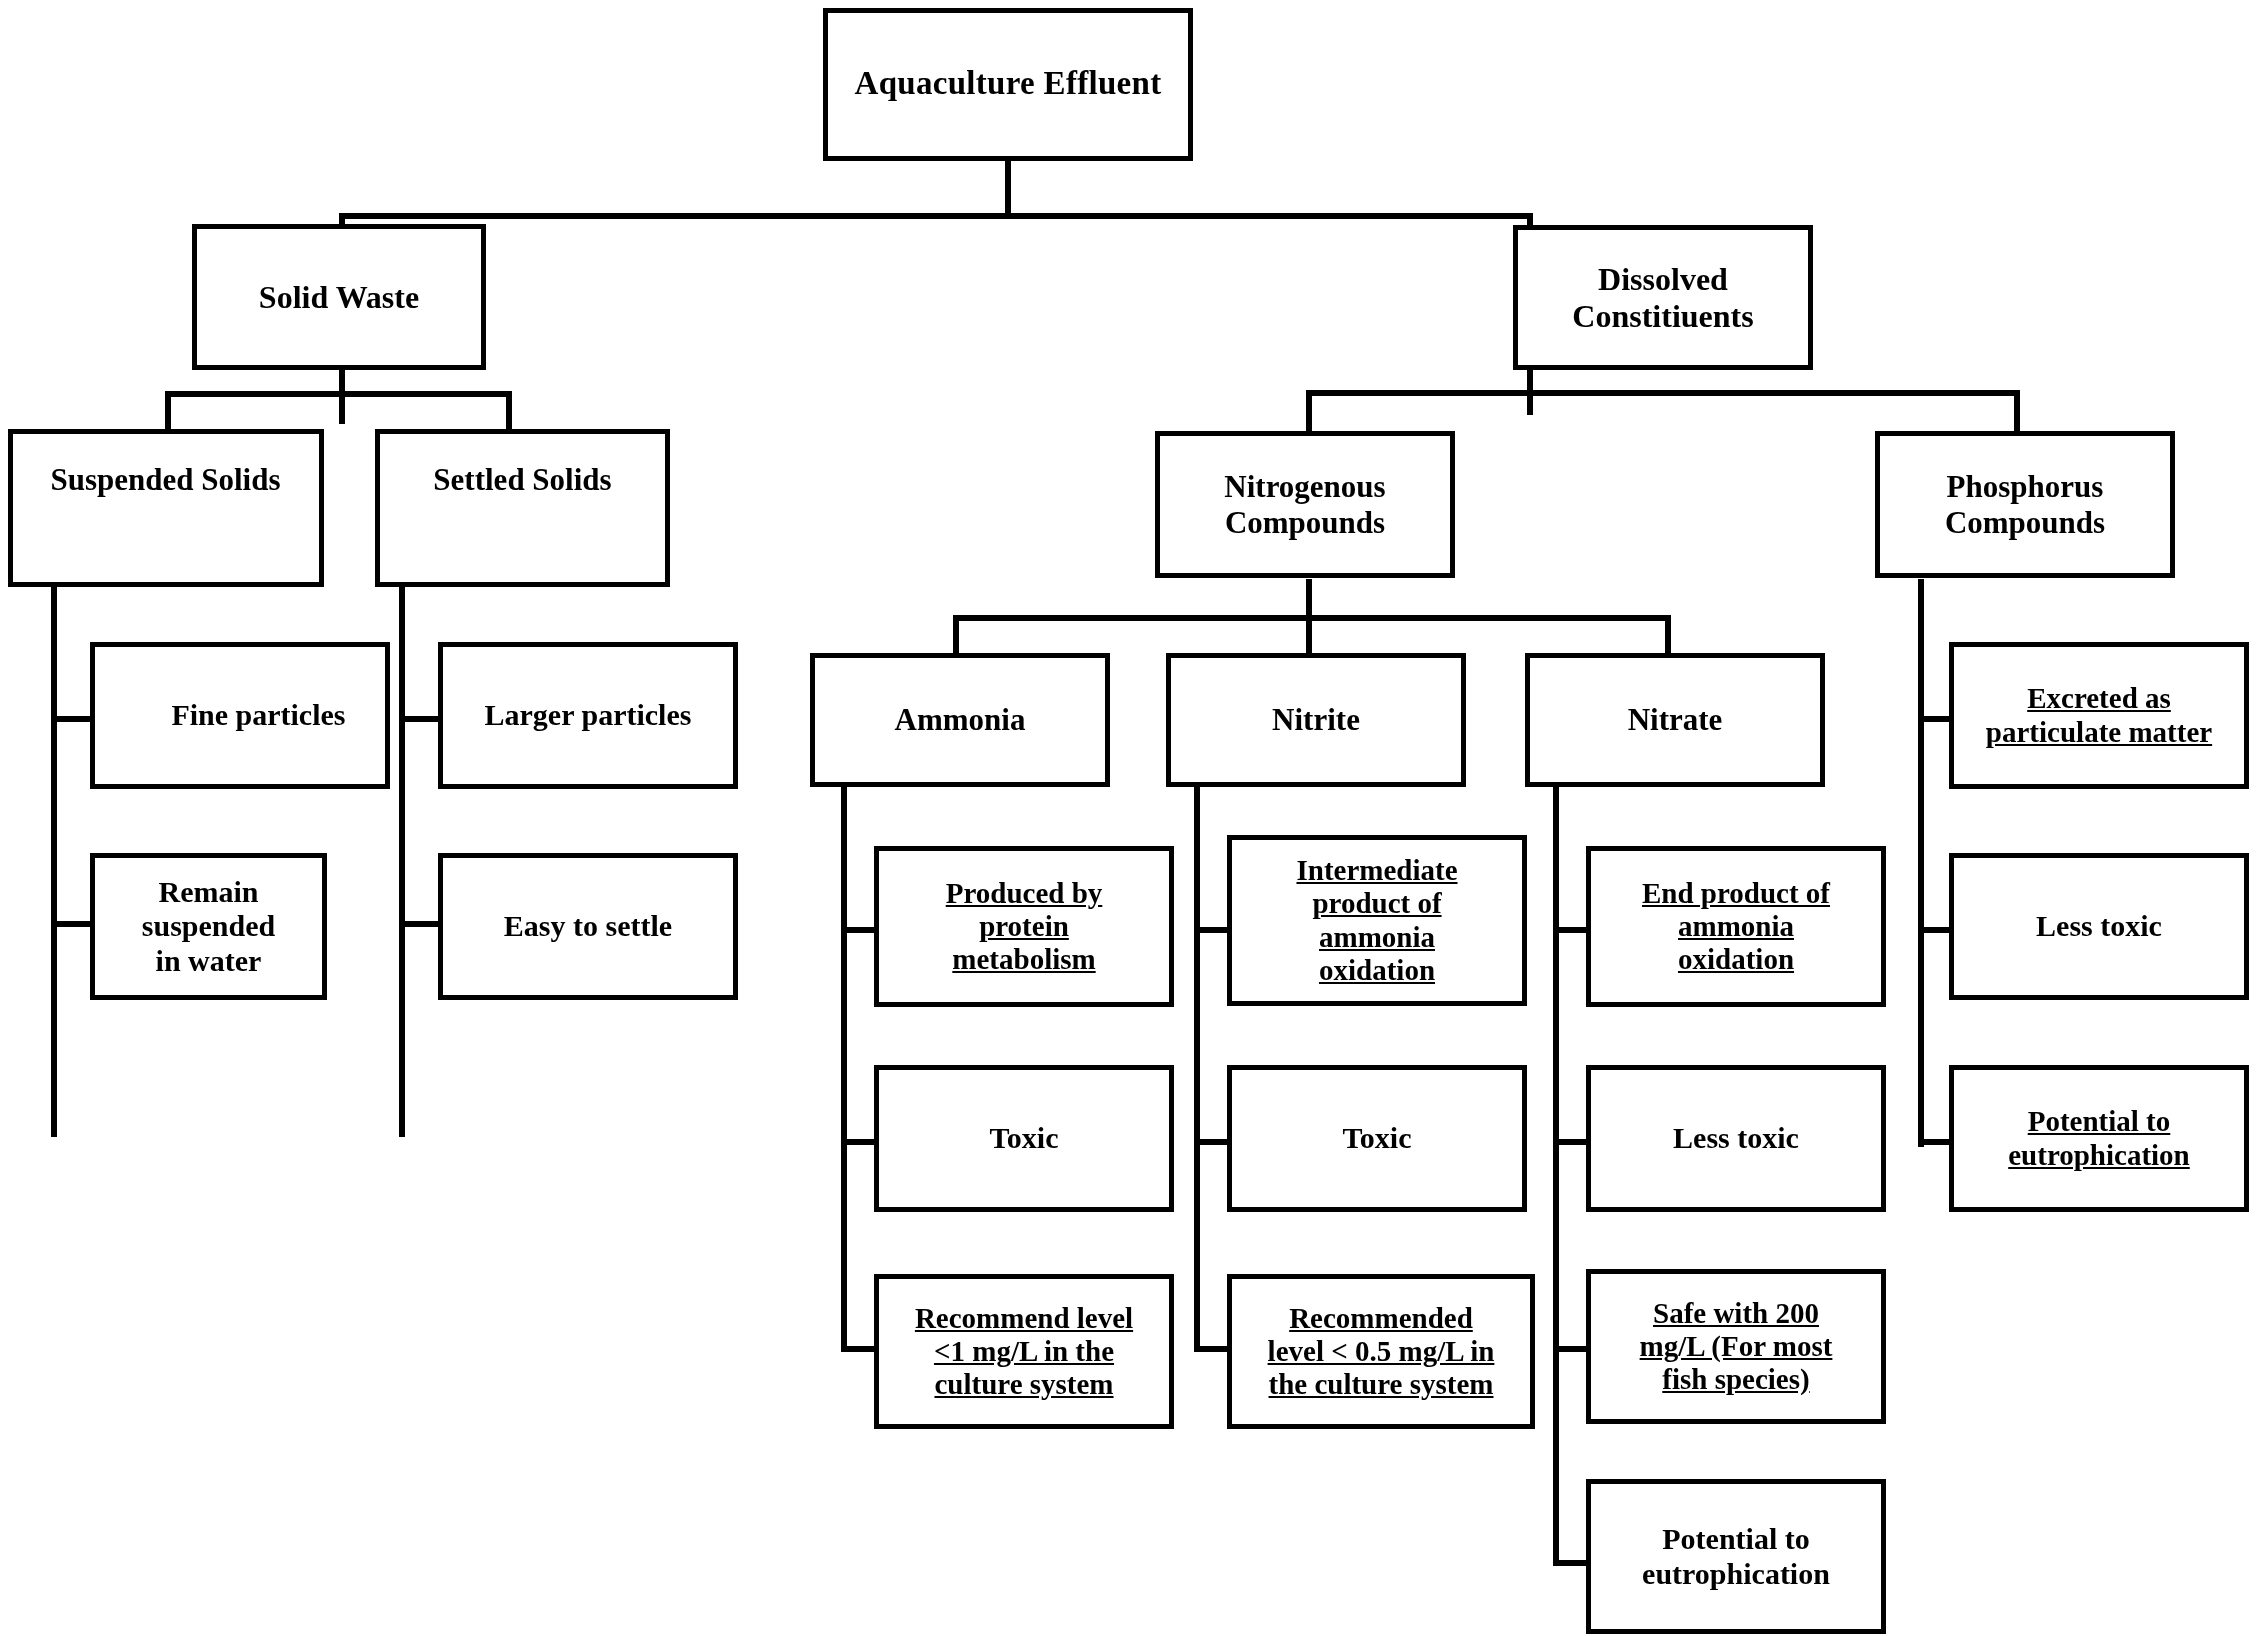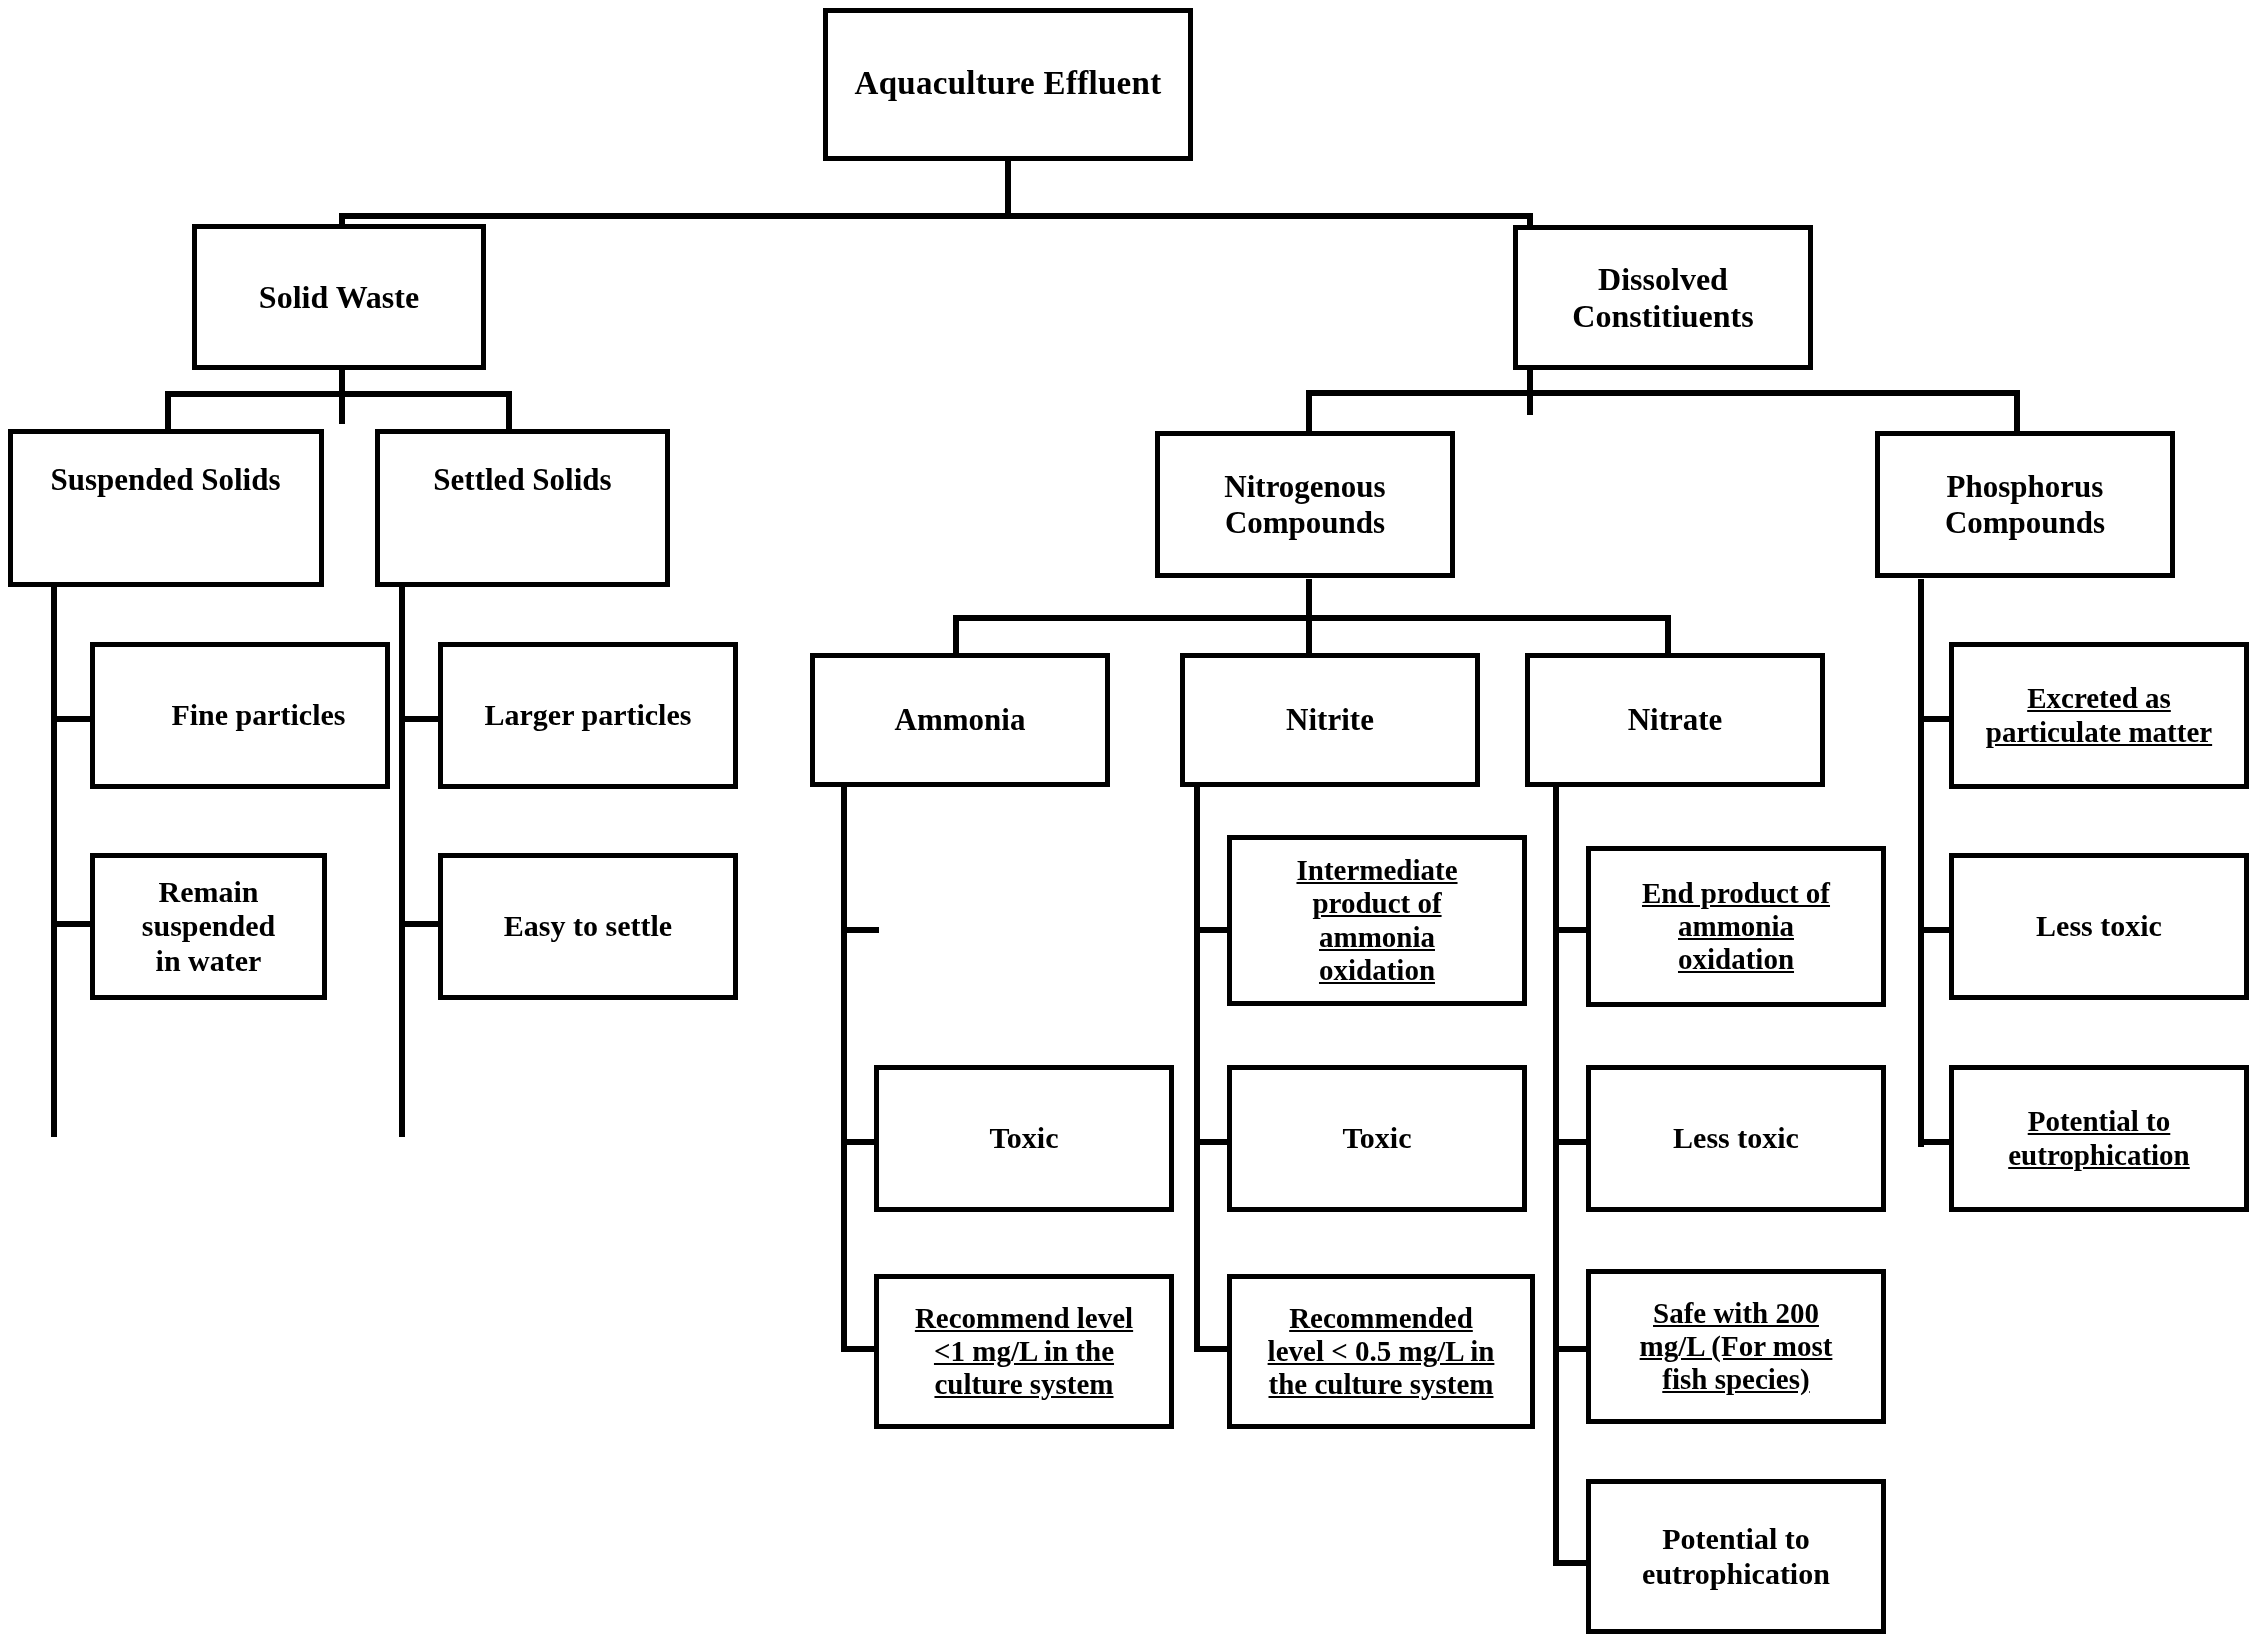--- a/index.html
+++ b/index.html
@@ -131,21 +131,21 @@
 
   <div class="node fs-l3 align-mid" style="left:1875px;top:431px;width:300px;height:147px;">
     <span class="txt">Phosphorus
 Compounds</span>
   </div>
 
   <div class="node fs-l3 align-mid" style="left:810px;top:653px;width:300px;height:134px;">
     <span class="txt">Ammonia</span>
   </div>
 
-  <div class="node fs-l3 align-mid" style="left:1166px;top:653px;width:300px;height:134px;margin-left:14px;">
+  <div class="node fs-l3 align-mid" style="left:1166px;top:653px;width:300px;height:134px;">
     <span class="txt">Nitrite</span>
   </div>
 
   <div class="node fs-l3 align-mid" style="left:1525px;top:653px;width:300px;height:134px;">
     <span class="txt">Nitrate</span>
   </div>
 
   <div class="node fs-leaf align-mid" style="left:90px;top:642px;width:300px;height:147px;padding-left:39px;">
     <span class="txt">Fine particles</span>
   </div>
@@ -154,20 +154,25 @@
 in water</span>
   </div>
 
   <div class="node fs-leaf align-mid" style="left:438px;top:642px;width:300px;height:147px;">
     <span class="txt">Larger particles</span>
   </div>
   <div class="node fs-leaf align-mid" style="left:438px;top:853px;width:300px;height:147px;">
     <span class="txt">Easy to settle</span>
   </div>
 
+  <div class="node fs-leafs align-mid" style="left:874px;top:846px;width:300px;height:161px;">
+    <span class="txt">Produced by
+protein
+metabolism</span>
+  </div>
   <div class="node fs-leaf align-mid" style="left:874px;top:1065px;width:300px;height:147px;">
     <span class="txt">Toxic</span>
   </div>
   <div class="node fs-leafs align-mid" style="left:874px;top:1274px;width:300px;height:155px;">
     <span class="txt">Recommend level
 &lt;1 mg/L in the
 culture system</span>
   </div>
 
   <div class="node fs-leafs align-mid" style="left:1227px;top:835px;width:300px;height:171px;">

